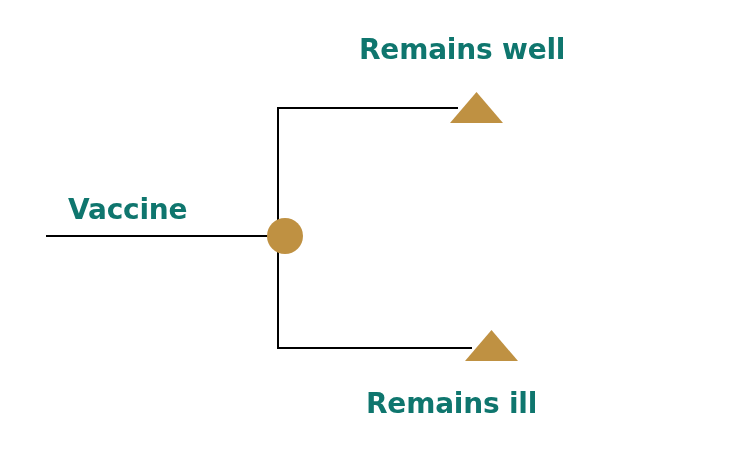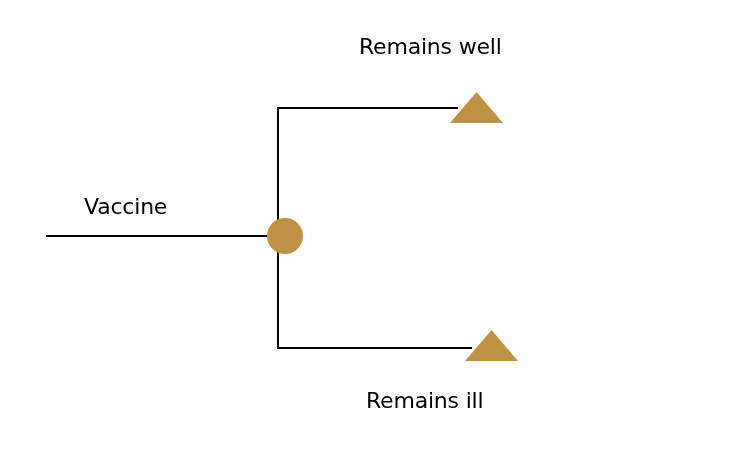--- a/index.html
+++ b/index.html
@@ -11,28 +11,28 @@
   #canvas {
     position: relative;
     width: 736px;
     height: 476px;
     background: #ffffff;
     overflow: hidden;
     font-family: "DejaVu Sans", sans-serif;
   }
   .label {
     position: absolute;
-    color: #000000;
-    font-size: 22px;
-    font-weight: 400;
+    color: #0f766e;
+    font-size: 28px;
+    font-weight: 700;
     line-height: 1;
     white-space: nowrap;
     letter-spacing: -0.2px;
   }
-  #label-vaccine      { left: 84px;  top: 196px; }
+  #label-vaccine      { left: 68px;  top: 196px; }
   #label-remains-well { left: 359px; top: 36px;  }
   #label-becomes-ill  { left: 366px; top: 390px; }
 
   #tree-svg {
     position: absolute;
     left: 0;
     top: 0;
     width: 736px;
     height: 476px;
   }

